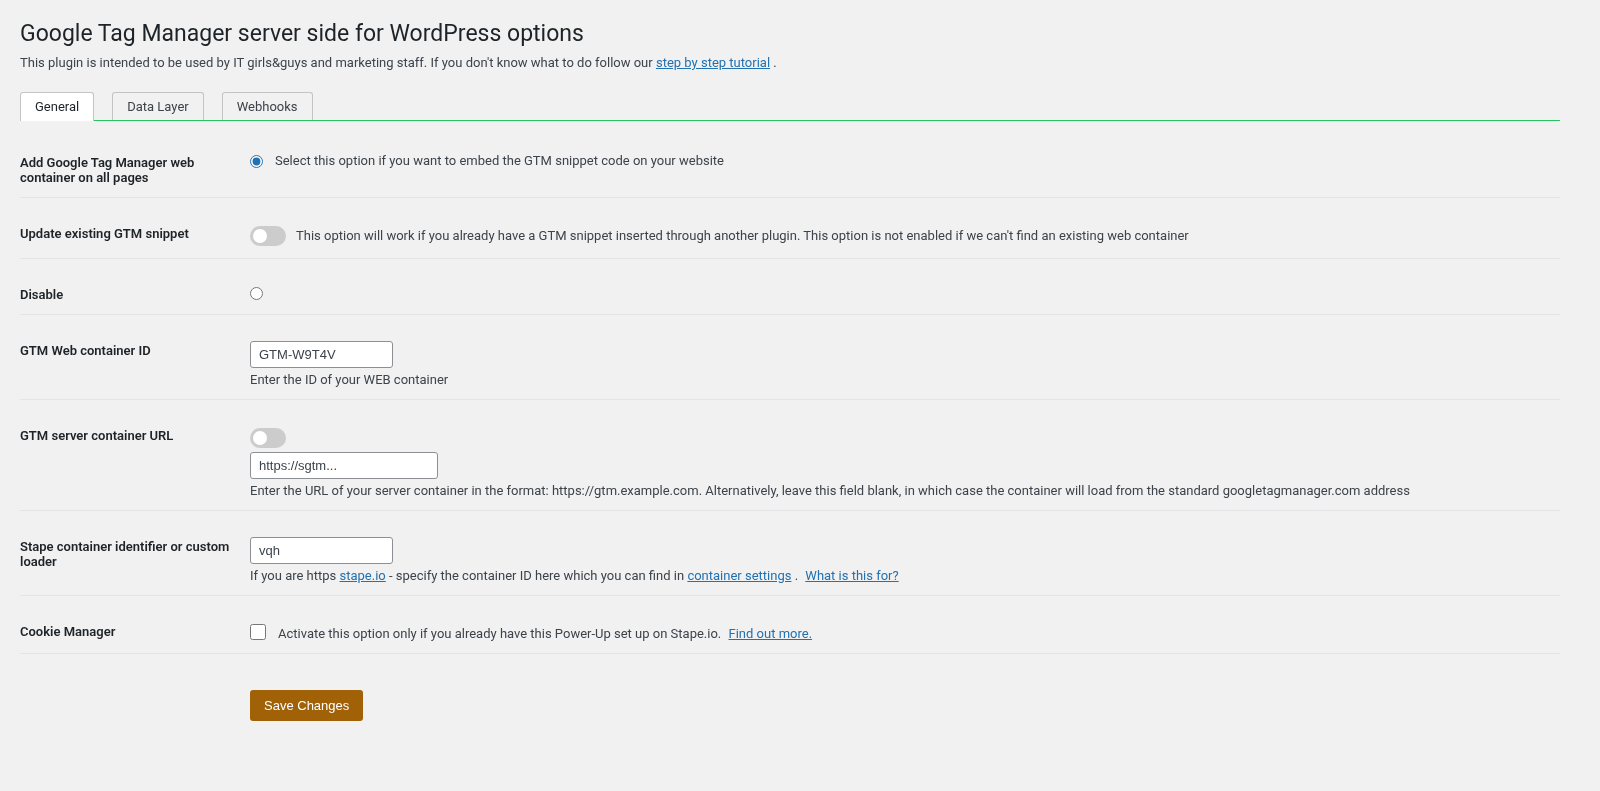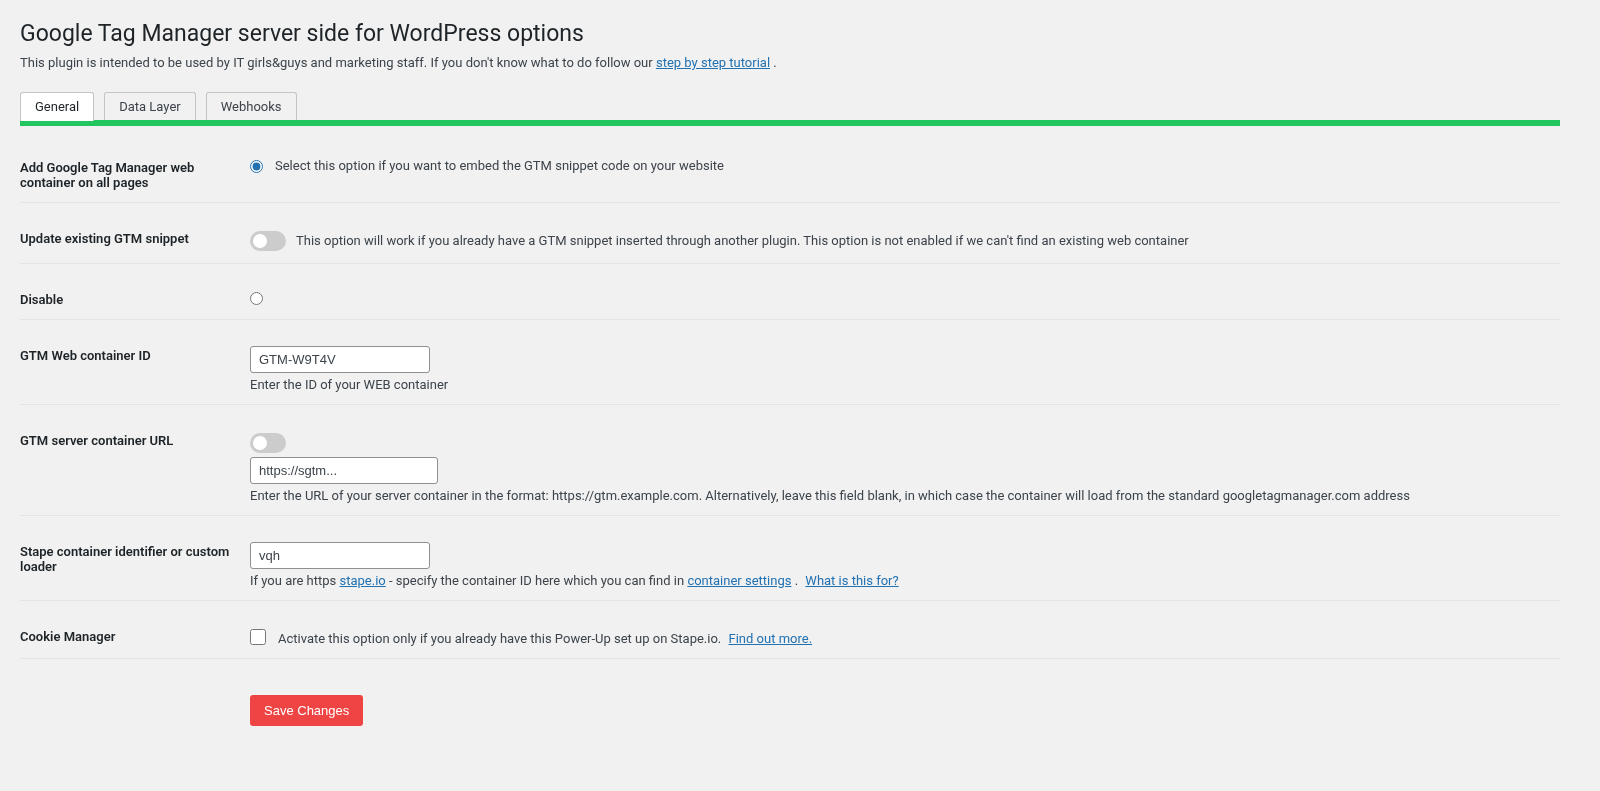--- a/index.html
+++ b/index.html
@@ -24,23 +24,23 @@
       color: #3c434a;
       margin-bottom: 22px;
     }
     .subtitle a {
       color: #2271b1;
       text-decoration: underline;
     }
     
     .tabs {
       display: flex;
-      gap: 8px;
+      gap: 16px;
       margin-bottom: 0;
-      border-bottom: 6px solid #22c55e;
+      border-bottom: 1px solid #22c55e;
     }
     .tab {
       display: inline-block;
       padding: 6px 14px;
       font-size: 13px;
       color: #3c434a;
       background: #f1f1f1;
       border: 1px solid #c3c4c7;
       border-bottom: none;
       cursor: pointer;
@@ -103,21 +103,21 @@
       width: 16px;
       height: 16px;
       accent-color: #2271b1;
     }
     
     input[type="text"] {
       border: 1px solid #8c8f94;
       border-radius: 3px;
       padding: 5px 8px;
       font-size: 13px;
-      width: 180px;
+      width: 143px;
       background: #fff;
       color: #3c434a;
     }
     
     .toggle-container {
       display: flex;
       align-items: flex-start;
       gap: 10px;
     }
     .toggle {
@@ -162,21 +162,21 @@
     .radio-row {
       display: flex;
       align-items: center;
       gap: 6px;
     }
     .radio-row input {
       margin-top: 2px;
     }
     
     .save-button {
-      background: #ef4444;
+      background: #a16207;
       color: #fff;
       border: none;
       border-radius: 3px;
       padding: 8px 14px;
       font-size: 13px;
       cursor: pointer;
       margin-top: 10px;
     }
     
     .divider-row td {

